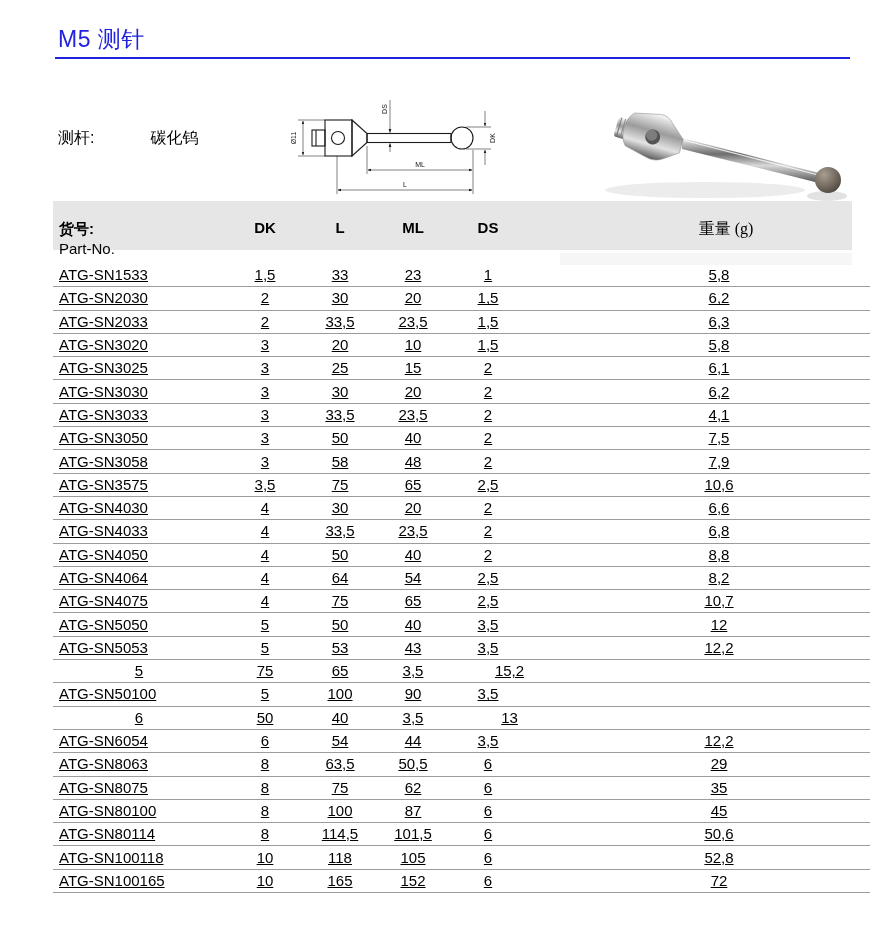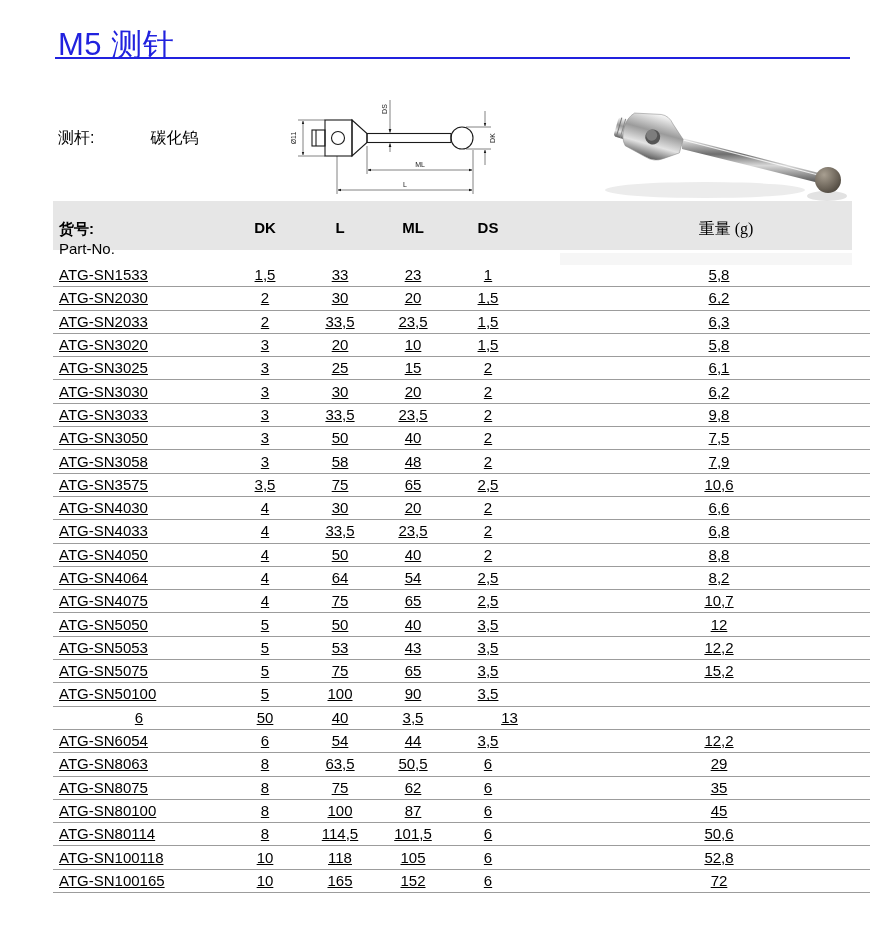--- a/index.html
+++ b/index.html
@@ -4,21 +4,21 @@
 <style>
   * { margin:0; padding:0; box-sizing:border-box; }
   html,body { background:#fff; }
   body {
     width:880px; height:943px; position:relative; overflow:hidden;
     font-family:"Liberation Sans", sans-serif; color:#000;
   }
   
   .page-title {
     position:absolute; left:58px; top:24px;
-    font-size:31px; font-weight:400; letter-spacing:.5px;
+    font-size:23px; font-weight:400; letter-spacing:.5px;
   }
   .title-rule { position:absolute; left:55px; top:57px; width:795px; height:2px; }
 
   
   .mat-row { position:absolute; left:58px; width:260px; height:26px; font-size:16px; }
   .mat-row .lbl { font-weight:400; display:inline-block; width:88px; }
   .mat-row.r1 { top:128px; } .mat-row.r2 { top:158px;margin-top:48px; }
 
   
   .diagram { position:absolute; left:290px; top:90px; }
@@ -210,21 +210,21 @@
     <div class="cell c-num">2</div>
     <div class="cell c-weight">6,2</div>
   </div>
 
   <div class="trow grid">
     <div class="cell c-part">ATG-SN3033</div>
     <div class="cell c-num">3</div>
     <div class="cell c-num">33,5</div>
     <div class="cell c-num">23,5</div>
     <div class="cell c-num">2</div>
-    <div class="cell c-weight">9,8</div>
+    <div class="cell c-weight">4,1</div>
   </div>
 
   <div class="trow grid">
     <div class="cell c-part">ATG-SN3050</div>
     <div class="cell c-num">3</div>
     <div class="cell c-num">50</div>
     <div class="cell c-num">40</div>
     <div class="cell c-num">2</div>
     <div class="cell c-weight">7,5</div>
   </div>
@@ -304,21 +304,20 @@
   <div class="trow grid">
     <div class="cell c-part">ATG-SN5053</div>
     <div class="cell c-num">5</div>
     <div class="cell c-num">53</div>
     <div class="cell c-num">43</div>
     <div class="cell c-num">3,5</div>
     <div class="cell c-weight">12,2</div>
   </div>
 
   <div class="trow grid">
-    <div class="cell c-part">ATG-SN5075</div>
     <div class="cell c-num">5</div>
     <div class="cell c-num">75</div>
     <div class="cell c-num">65</div>
     <div class="cell c-num">3,5</div>
     <div class="cell c-weight">15,2</div>
   </div>
 
   <div class="trow grid">
     <div class="cell c-part">ATG-SN50100</div>
     <div class="cell c-num">5</div>

